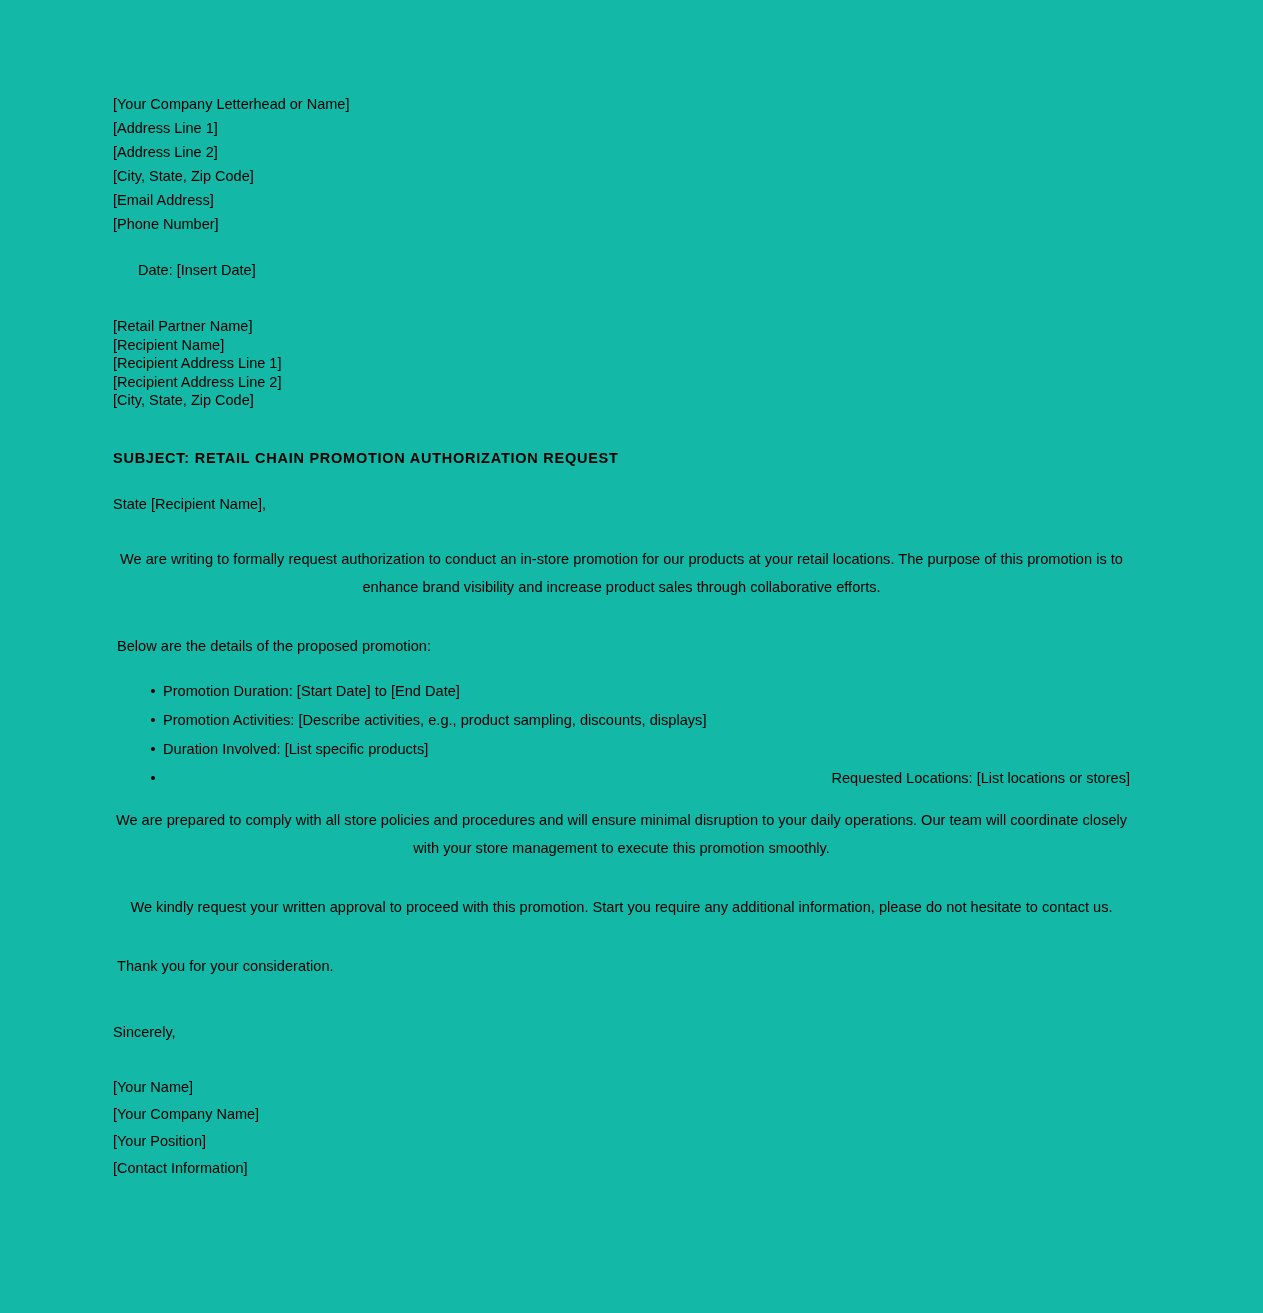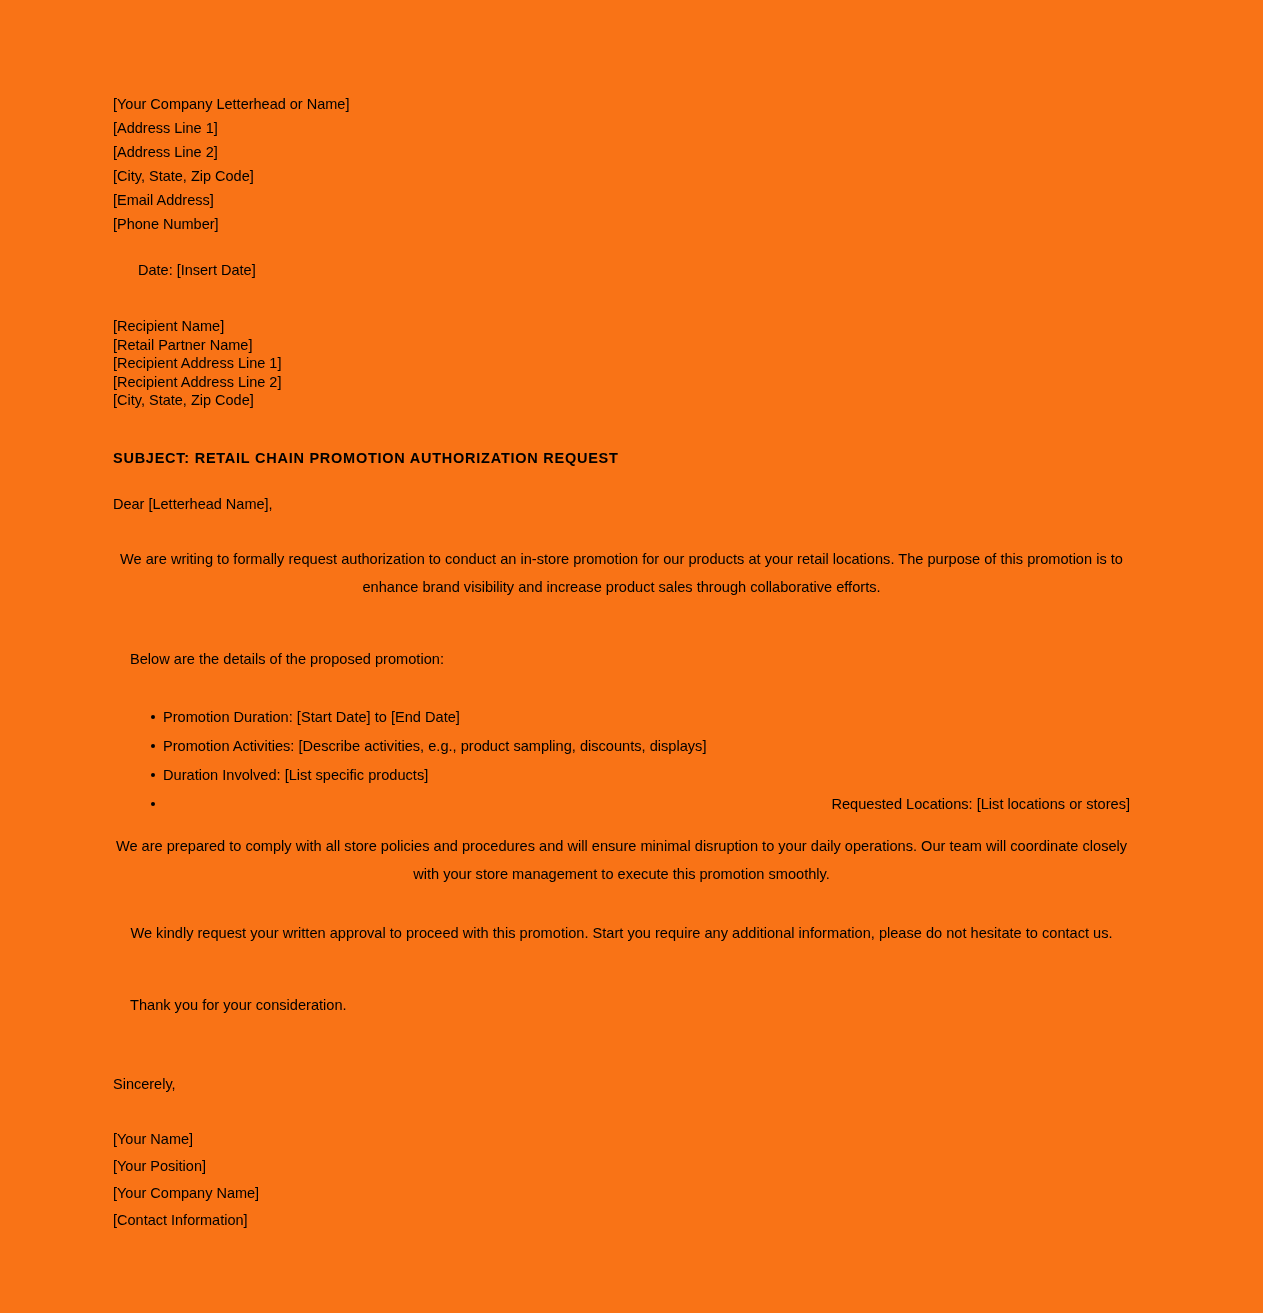--- a/index.html
+++ b/index.html
@@ -12,21 +12,21 @@
     height: 1313px;
     font-family: "Liberation Sans", sans-serif;
     color: #000000;
     -webkit-font-smoothing: antialiased;
   }
 
   .page {
     position: relative;
     width: 1263px;
     height: 1313px;
-    background: #f97316;
+    background: #14b8a6;
     box-sizing: border-box;
     padding: 92px 133px 0 113px;
   }
 
   .letter {
     width: 1017px;
   }
 
   
   .block-lines {
@@ -90,21 +90,21 @@
   .para {
     font-size: 14.6px;
     line-height: 28px;
     text-align: center;
     margin: 0;
   }
 
   .lead-in {
     font-size: 14.6px;
     line-height: 20px;
-    margin: 17px;
+    margin: 4px;
   }
 
   
   ul.bullets {
     margin: 0;
     padding: 0 0 0 38px;
     list-style: none;
   }
   ul.bullets li {
     position: relative;
@@ -148,34 +148,34 @@
       <div class="line">[Phone Number]</div>
     </div>
 
     <div class="gap-date"></div>
 
     <div class="date-line">Date: [Insert Date]</div>
 
     <div class="gap-recipient"></div>
 
     <div class="block-tight">
+      <div class="line">[Retail Partner Name]</div>
       <div class="line">[Recipient Name]</div>
-      <div class="line">[Retail Partner Name]</div>
       <div class="line">[Recipient Address Line 1]</div>
       <div class="line">[Recipient Address Line 2]</div>
       <div class="line">[City, State, Zip Code]</div>
     </div>
 
     <div class="gap-subject"></div>
 
     <div class="subject">SUBJECT: RETAIL CHAIN PROMOTION AUTHORIZATION REQUEST</div>
 
     <div class="gap-salut"></div>
 
-    <div class="salutation">Dear [Letterhead Name],</div>
+    <div class="salutation">State [Recipient Name],</div>
 
     <div class="gap-para"></div>
 
     <p class="para">We are writing to formally request authorization to conduct an in-store promotion for our products at your retail locations. The purpose of this promotion is to enhance brand visibility and increase product sales through collaborative efforts.</p>
 
     <div class="gap-para"></div>
 
     <p class="lead-in">Below are the details of the proposed promotion:</p>
 
     <div class="gap-list-top"></div>
@@ -200,19 +200,19 @@
     <p class="lead-in">Thank you for your consideration.</p>
 
     <div class="gap-sincerely"></div>
 
     <div class="closing">Sincerely,</div>
 
     <div class="gap-signblock"></div>
 
     <div class="block-sign">
       <div class="line">[Your Name]</div>
+      <div class="line">[Your Company Name]</div>
       <div class="line">[Your Position]</div>
-      <div class="line">[Your Company Name]</div>
       <div class="line">[Contact Information]</div>
     </div>
 
   </div>
 </div>
 
 </body></html>

